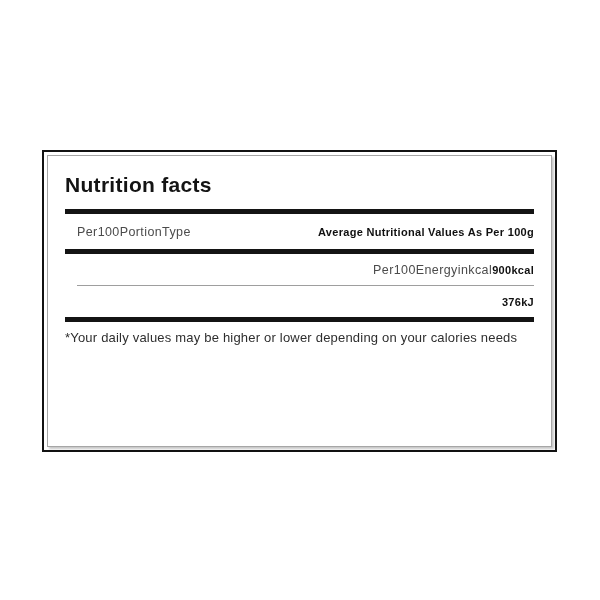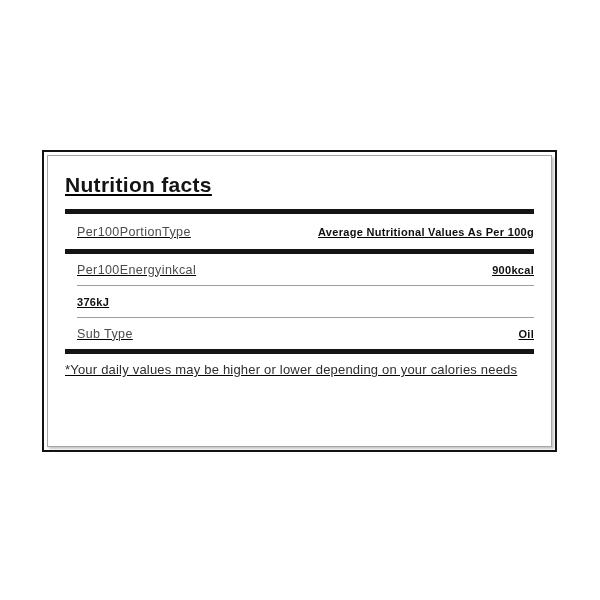--- a/index.html
+++ b/index.html
@@ -36,21 +36,20 @@
     border:2px solid var(--outer-border);
     padding:3px;
   }
   .nf-inner{
     box-sizing:border-box;
     height:100%;
     border:1px solid var(--inner-border);
     box-shadow:2px 2px 2px rgba(0,0,0,0.22);
     padding:10px 17px 0 17px;
     background:var(--panel-bg);
-    text-decoration:underline;
   }
   .nf-title{
     margin:0;
     padding-top:6px;
     font-size:21px;
     font-weight:700;
     color:var(--title-text);
     letter-spacing:0.3px;
     line-height:26px;
   }
@@ -59,21 +58,21 @@
     background:var(--thick-bar);
   }
   .bar-top{margin-top:11px;}
   .nf-row{
     display:flex;
     justify-content:space-between;
     align-items:center;
     margin-left:12px;
   }
   .header-row{height:35px;}
-  .data-row{height:31px;}
+  .data-row{height:31px;justify-content:flex-end;}
   .data-row:not(:last-child){
     border-bottom:1px solid var(--row-divider);
   }
   .row-label{
     font-size:12.5px;
     color:var(--label-text);
     letter-spacing:0.4px;
   }
   .row-value{
     font-size:11px;
@@ -108,24 +107,20 @@
     <div class="bar"></div>
 
     <div>
       <div class="nf-row data-row">
         <span class="row-label">Per100Energyinkcal</span>
         <span class="row-value">900kcal</span>
       </div>
       <div class="nf-row data-row">
         <span class="row-value">376kJ</span>
       </div>
-      <div class="nf-row data-row">
-        <span class="row-label">Sub Type</span>
-        <span class="row-value">Oil</span>
-      </div>
     </div>
 
     <div class="bar"></div>
 
     <p class="footnote">*Your daily values may be higher or lower depending on your calories needs</p>
 
   </div>
 </div>
 
 </body></html>

